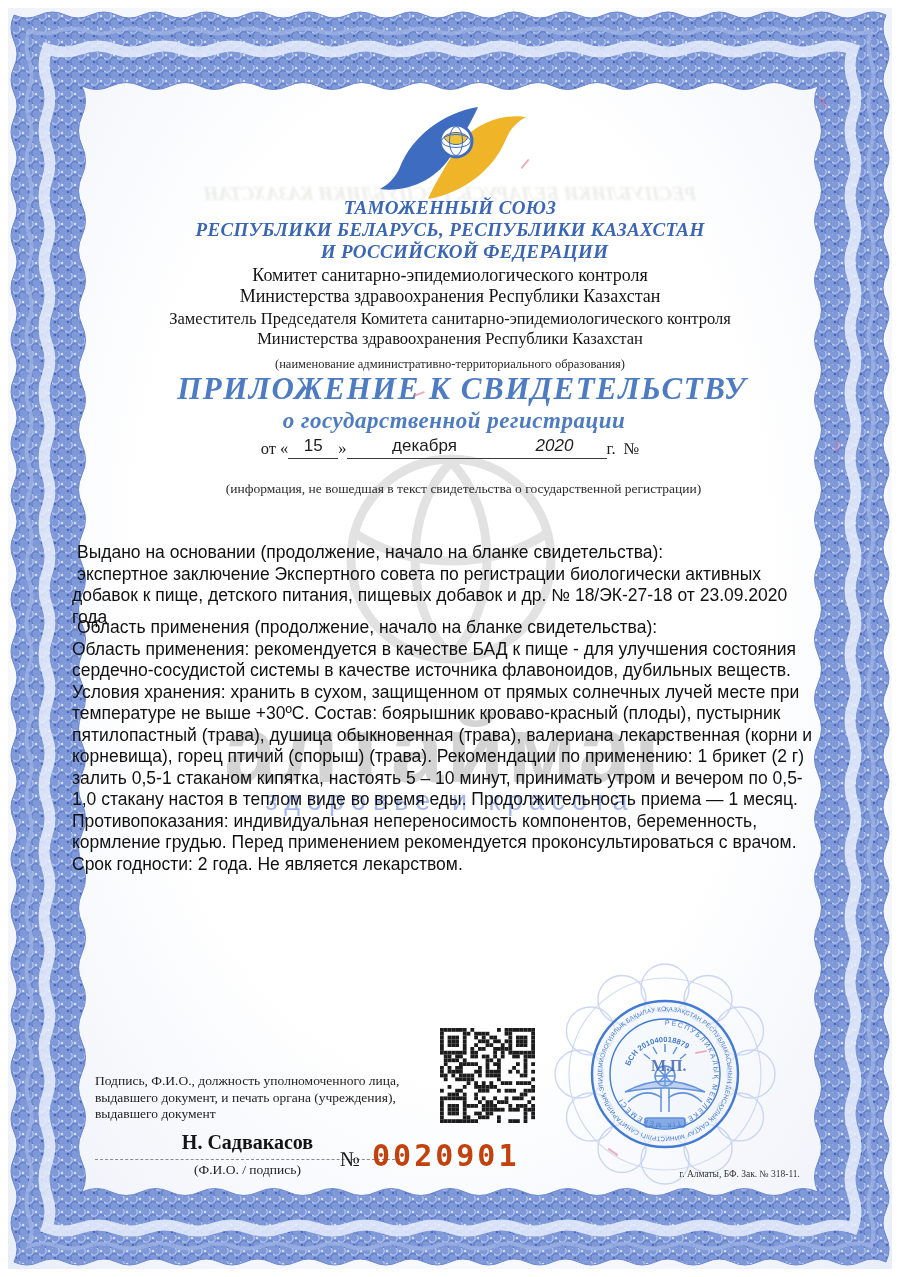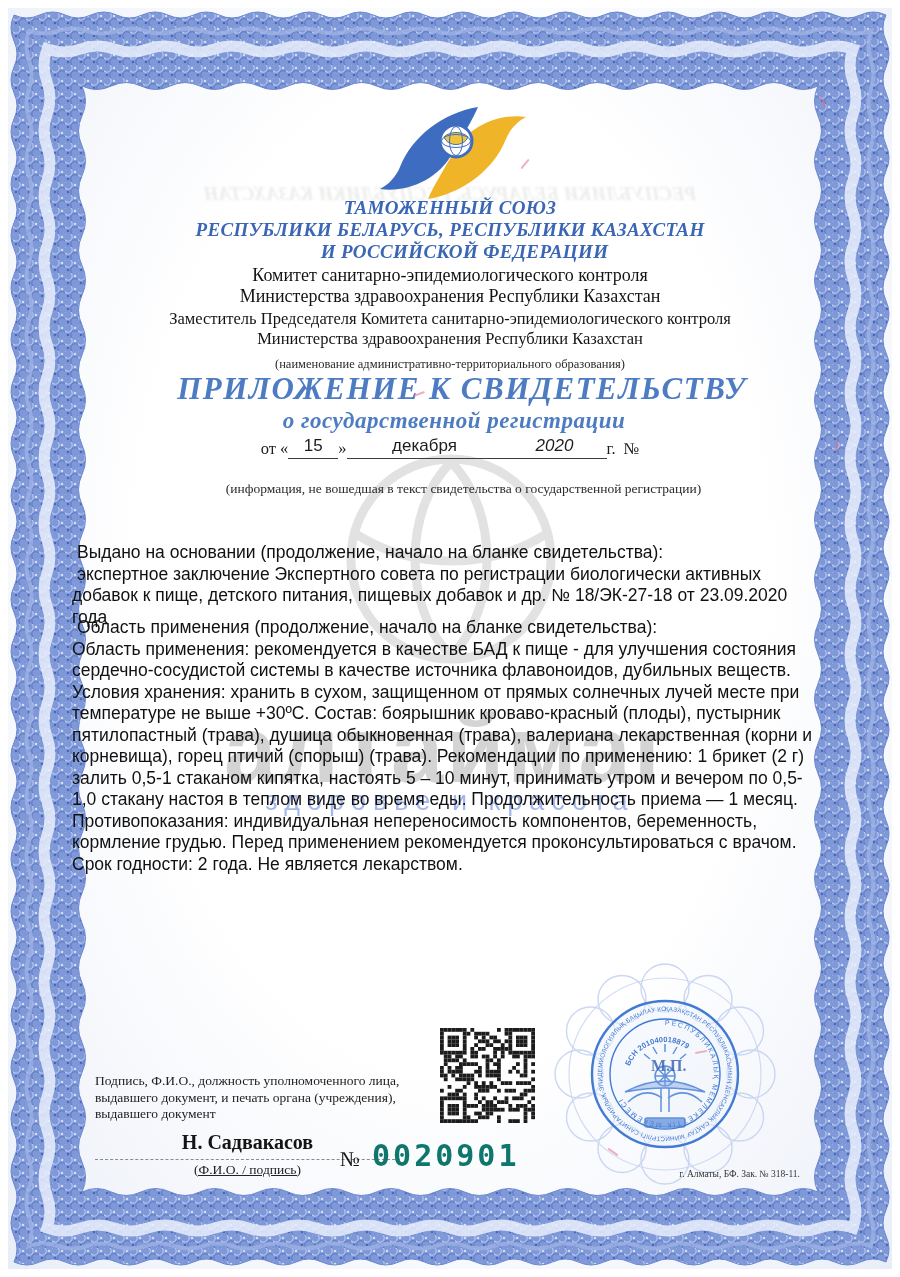--- a/index.html
+++ b/index.html
@@ -26,21 +26,21 @@
          font-family:"Liberation Sans",sans-serif;font-size:17px;padding:0 4px 2px 4px;}
   .blank.num{font-size:19px;letter-spacing:.3px;}
   .body-block{font-family:"Liberation Sans",sans-serif;font-size:17.5px;line-height:21.5px;color:#111;}
   .body-label{text-indent:5px;}
   .sig-caption{font-size:13.5px;line-height:16.5px;color:#222;}
   .sig-name{font-size:20px;font-weight:bold;color:#141414;text-align:center;}
   .sig-line{border-bottom:1.5px dashed #8a8a8a;height:0;}
   .sig-under{font-size:13.5px;text-align:center;color:#222;}
   .serial-label{font-size:21px;color:#161616;}
   .serial-num{font-family:"DejaVu Sans Mono",monospace;font-weight:bold;font-size:30px;
-              letter-spacing:3px;color:#0f766e;}
+              letter-spacing:3px;color:#c2410c;}
   .imprint{font-size:9.5px;color:#333;text-align:right;}
   .ghost{left:0;right:0;text-align:center;font-weight:bold;font-style:italic;font-size:19px;
          color:#5f6e4e;opacity:.12;transform:scaleX(-1);filter:blur(1.2px);}
   .wm-globe{opacity:.25;}
   .wm-brand{font-family:"Liberation Sans",sans-serif;font-weight:bold;font-size:94px;
             color:#7d7d7d;opacity:.32;letter-spacing:3px;left:0;right:0;text-align:center;}
   .wm-tag{font-family:"Liberation Sans",sans-serif;font-size:27px;color:#1d4ed8;opacity:.4;
           letter-spacing:7px;left:0;right:0;text-align:center;}
   .fiber{position:absolute;width:2px;height:12px;background:rgba(225,110,135,.55);border-radius:2px;}
   .stamp-svg{opacity:.95;}
@@ -121,21 +121,21 @@
     <div class="body-label">Область применения (продолжение, начало на бланке свидетельства):</div>
     <div>Область применения: рекомендуется в качестве БАД к пище - для улучшения состояния сердечно-сосудистой системы в качестве источника флавоноидов, дубильных веществ. Условия хранения: хранить в сухом, защищенном от прямых солнечных лучей месте при температуре не выше +30ºС. Состав: боярышник кроваво-красный (плоды), пустырник пятилопастный (трава), душица обыкновенная (трава), валериана лекарственная (корни и корневища), горец птичий (спорыш) (трава). Рекомендации по применению: 1 брикет (2 г) залить 0,5-1 стаканом кипятка, настоять 5 – 10 минут, принимать утром и вечером по 0,5-1,0 стакану настоя в теплом виде во время еды.  Продолжительность приема — 1 месяц. Противопоказания: индивидуальная непереносимость компонентов, беременность, кормление грудью. Перед применением рекомендуется проконсультироваться с врачом. Срок годности: 2 года. Не является лекарством.</div>
   </div>
 
   <div class="abs" style="left:95px;top:1033px;width:305px;margin-top:40px;">
     <div class="sig-caption">Подпись, Ф.И.О.,  должность уполномоченного лица,</div>
     <div class="sig-caption">выдавшего документ, и печать органа (учреждения),</div>
     <div class="sig-caption">выдавшего документ</div>
     <div class="sig-name" style="margin-top:8px;">Н. Садвакасов</div>
     <div class="sig-line" style="margin-top:5px;"></div>
-    <div class="sig-under" style="margin-top:2px;text-decoration:underline;">(Ф.И.О. / подпись)</div>
+    <div class="sig-under" style="margin-top:2px;">(Ф.И.О. / подпись)</div>
   </div>
 
   <svg id="qr" class="abs" width="95" height="95" viewBox="0 0 95 95" style="left:440px;top:1028px;">
       <g fill="#1c1c1c">
         <rect x="0.0" y="0.0" width="3.8" height="3.8"></rect>
         <rect x="3.8" y="0.0" width="3.8" height="3.8"></rect>
         <rect x="7.6" y="0.0" width="3.8" height="3.8"></rect>
         <rect x="11.4" y="0.0" width="3.8" height="3.8"></rect>
         <rect x="15.2" y="0.0" width="3.8" height="3.8"></rect>
         <rect x="19.0" y="0.0" width="3.8" height="3.8"></rect>

